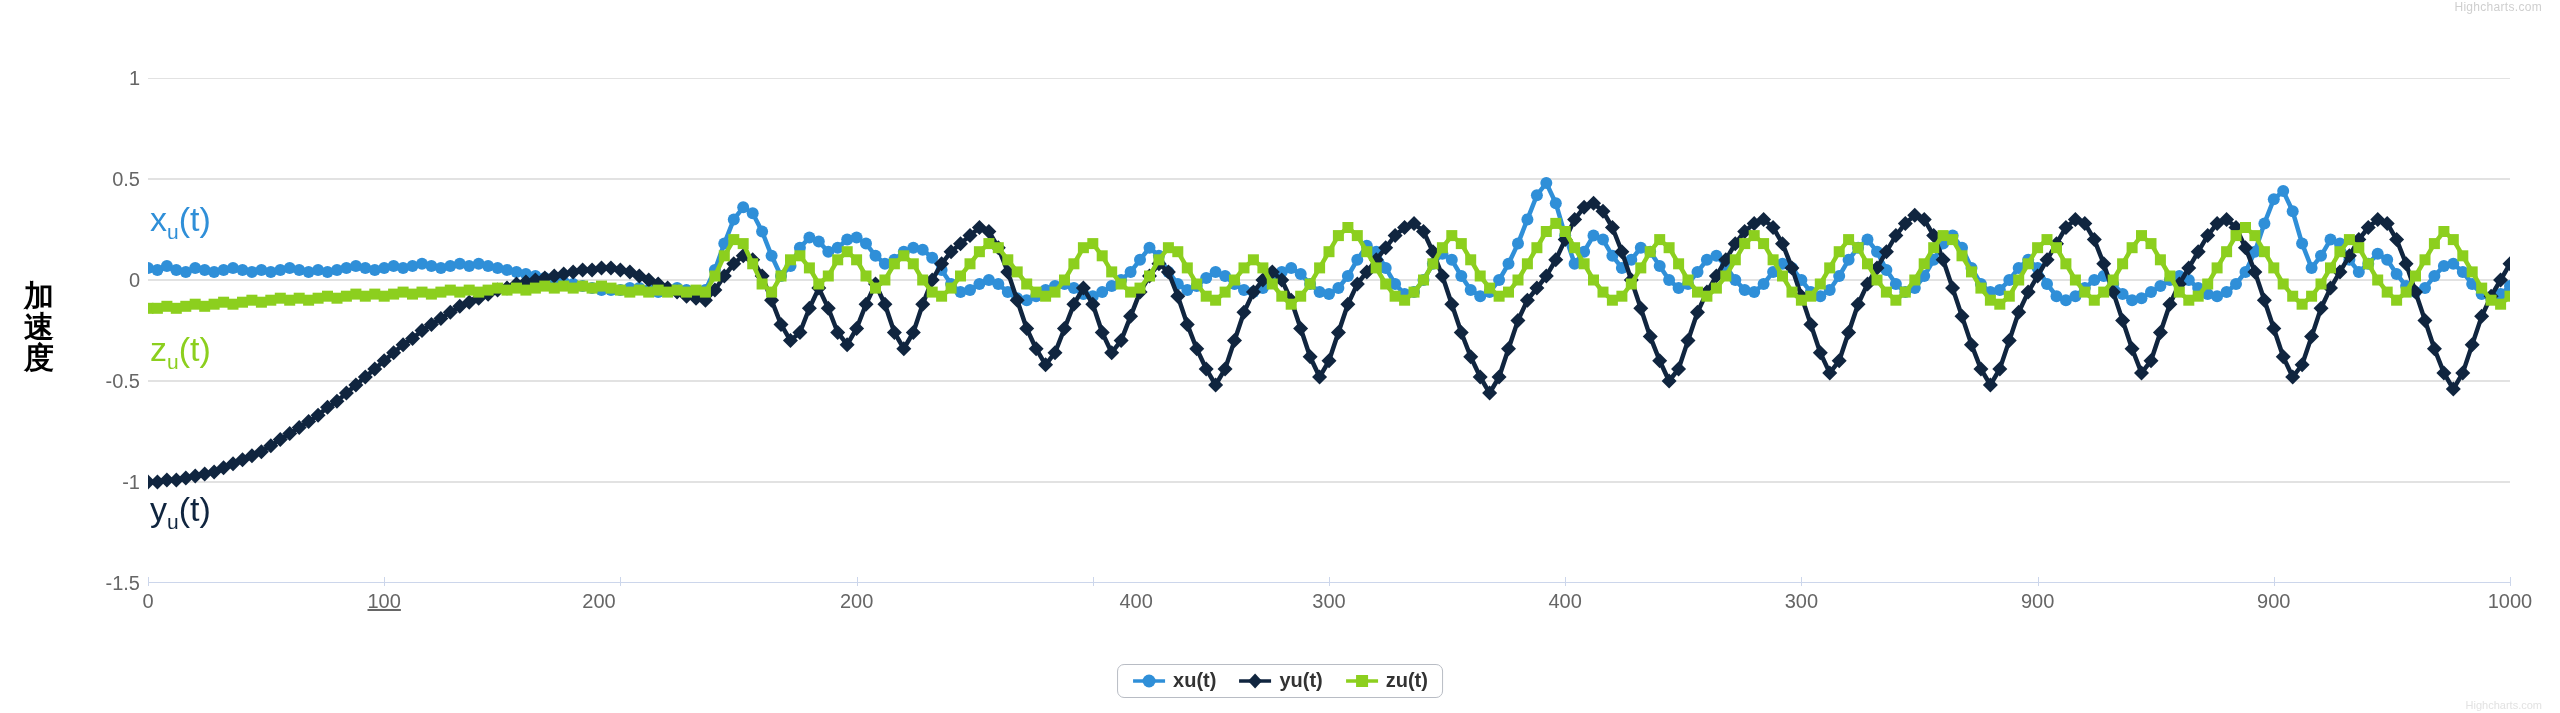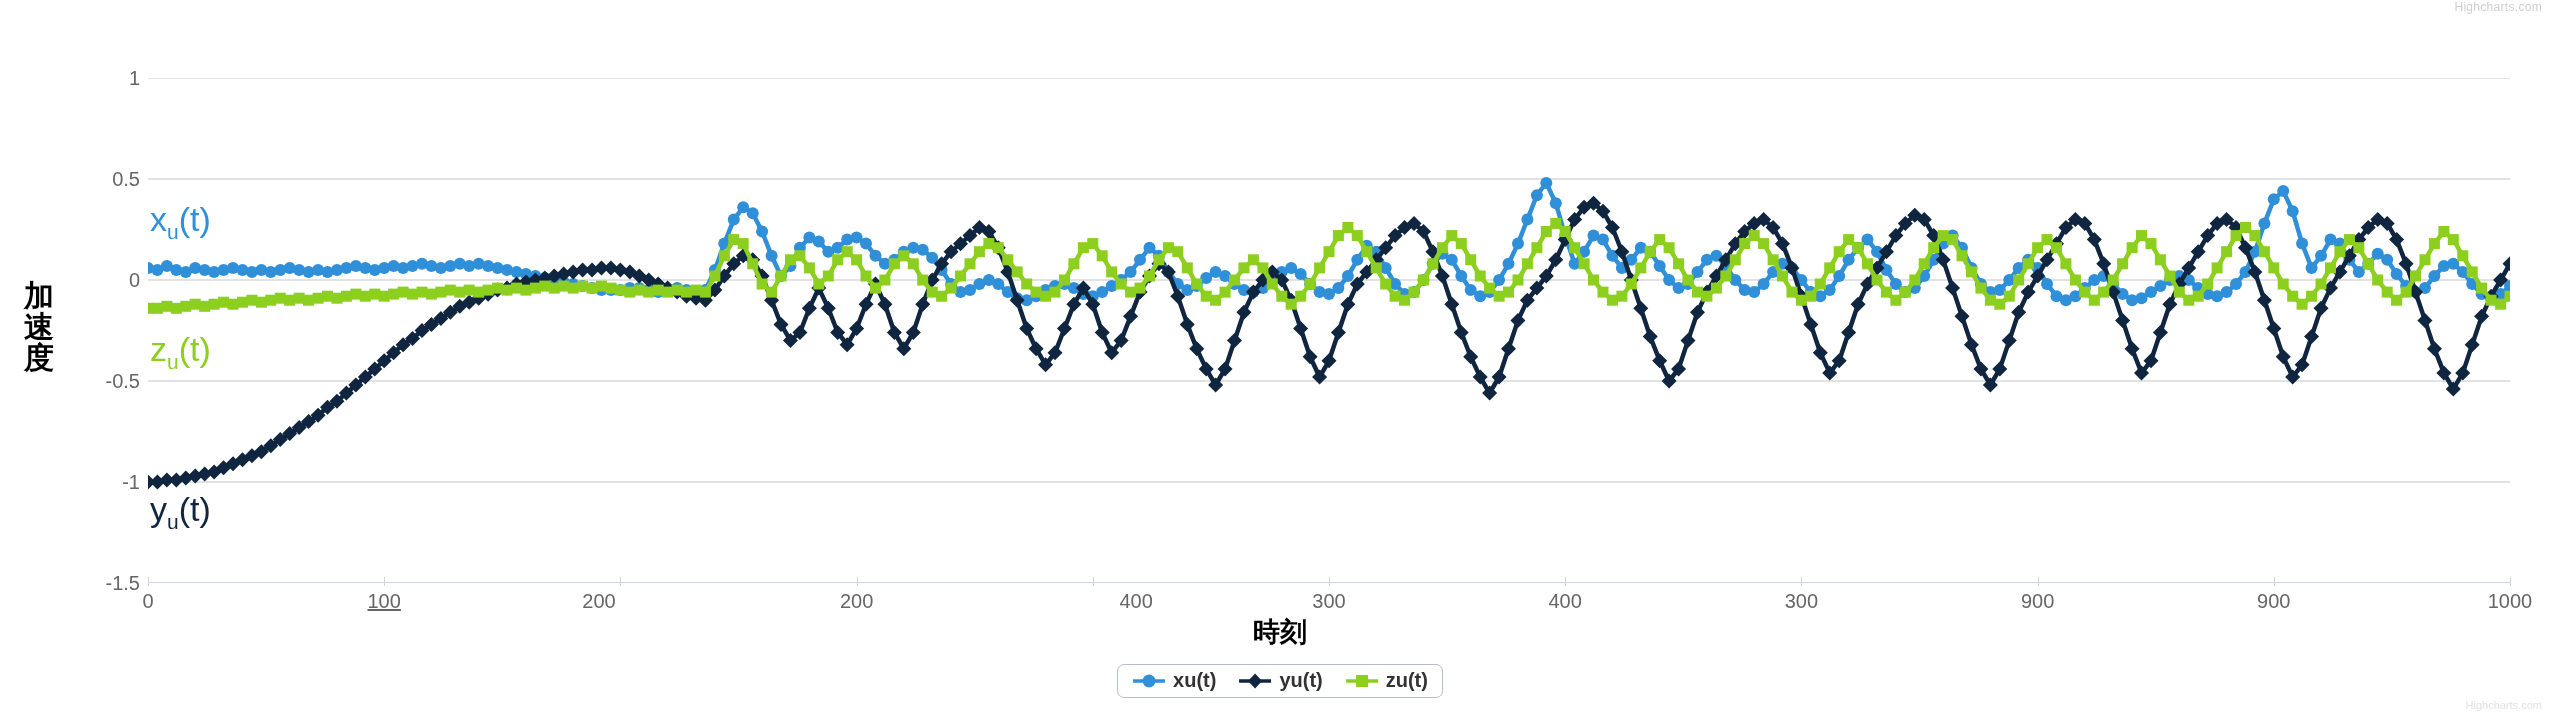--- a/index.html
+++ b/index.html
@@ -1209,21 +1209,20 @@
       <div class="xtick" style="left: 1417.2px;">400</div>
       <div class="xtick-mark" style="left: 1653.4px;"></div>
       <div class="xtick" style="left: 1653.4px;">300</div>
       <div class="xtick-mark" style="left: 1889.6px;"></div>
       <div class="xtick" style="left: 1889.6px;">900</div>
       <div class="xtick-mark" style="left: 2125.8px;"></div>
       <div class="xtick" style="left: 2125.8px;">900</div>
       <div class="xtick-mark" style="left: 2362px;"></div>
       <div class="xtick" style="left: 2362px;">1000</div>
     </div>
-  <div class="x-axis-title">時刻</div>
 
   <div class="legend" id="legend">
       <div class="legend-item">
         <svg width="34" height="18" class="legend-sym">
           <line x1="1" x2="33" y1="9" y2="9" stroke="#2f8fd8" stroke-width="3.5"></line>
           <circle cx="17" cy="9" r="6.5" fill="#2f8fd8"></circle>
         </svg>
         <span class="legend-label">xu(t)</span>
       </div>
       <div class="legend-item">

